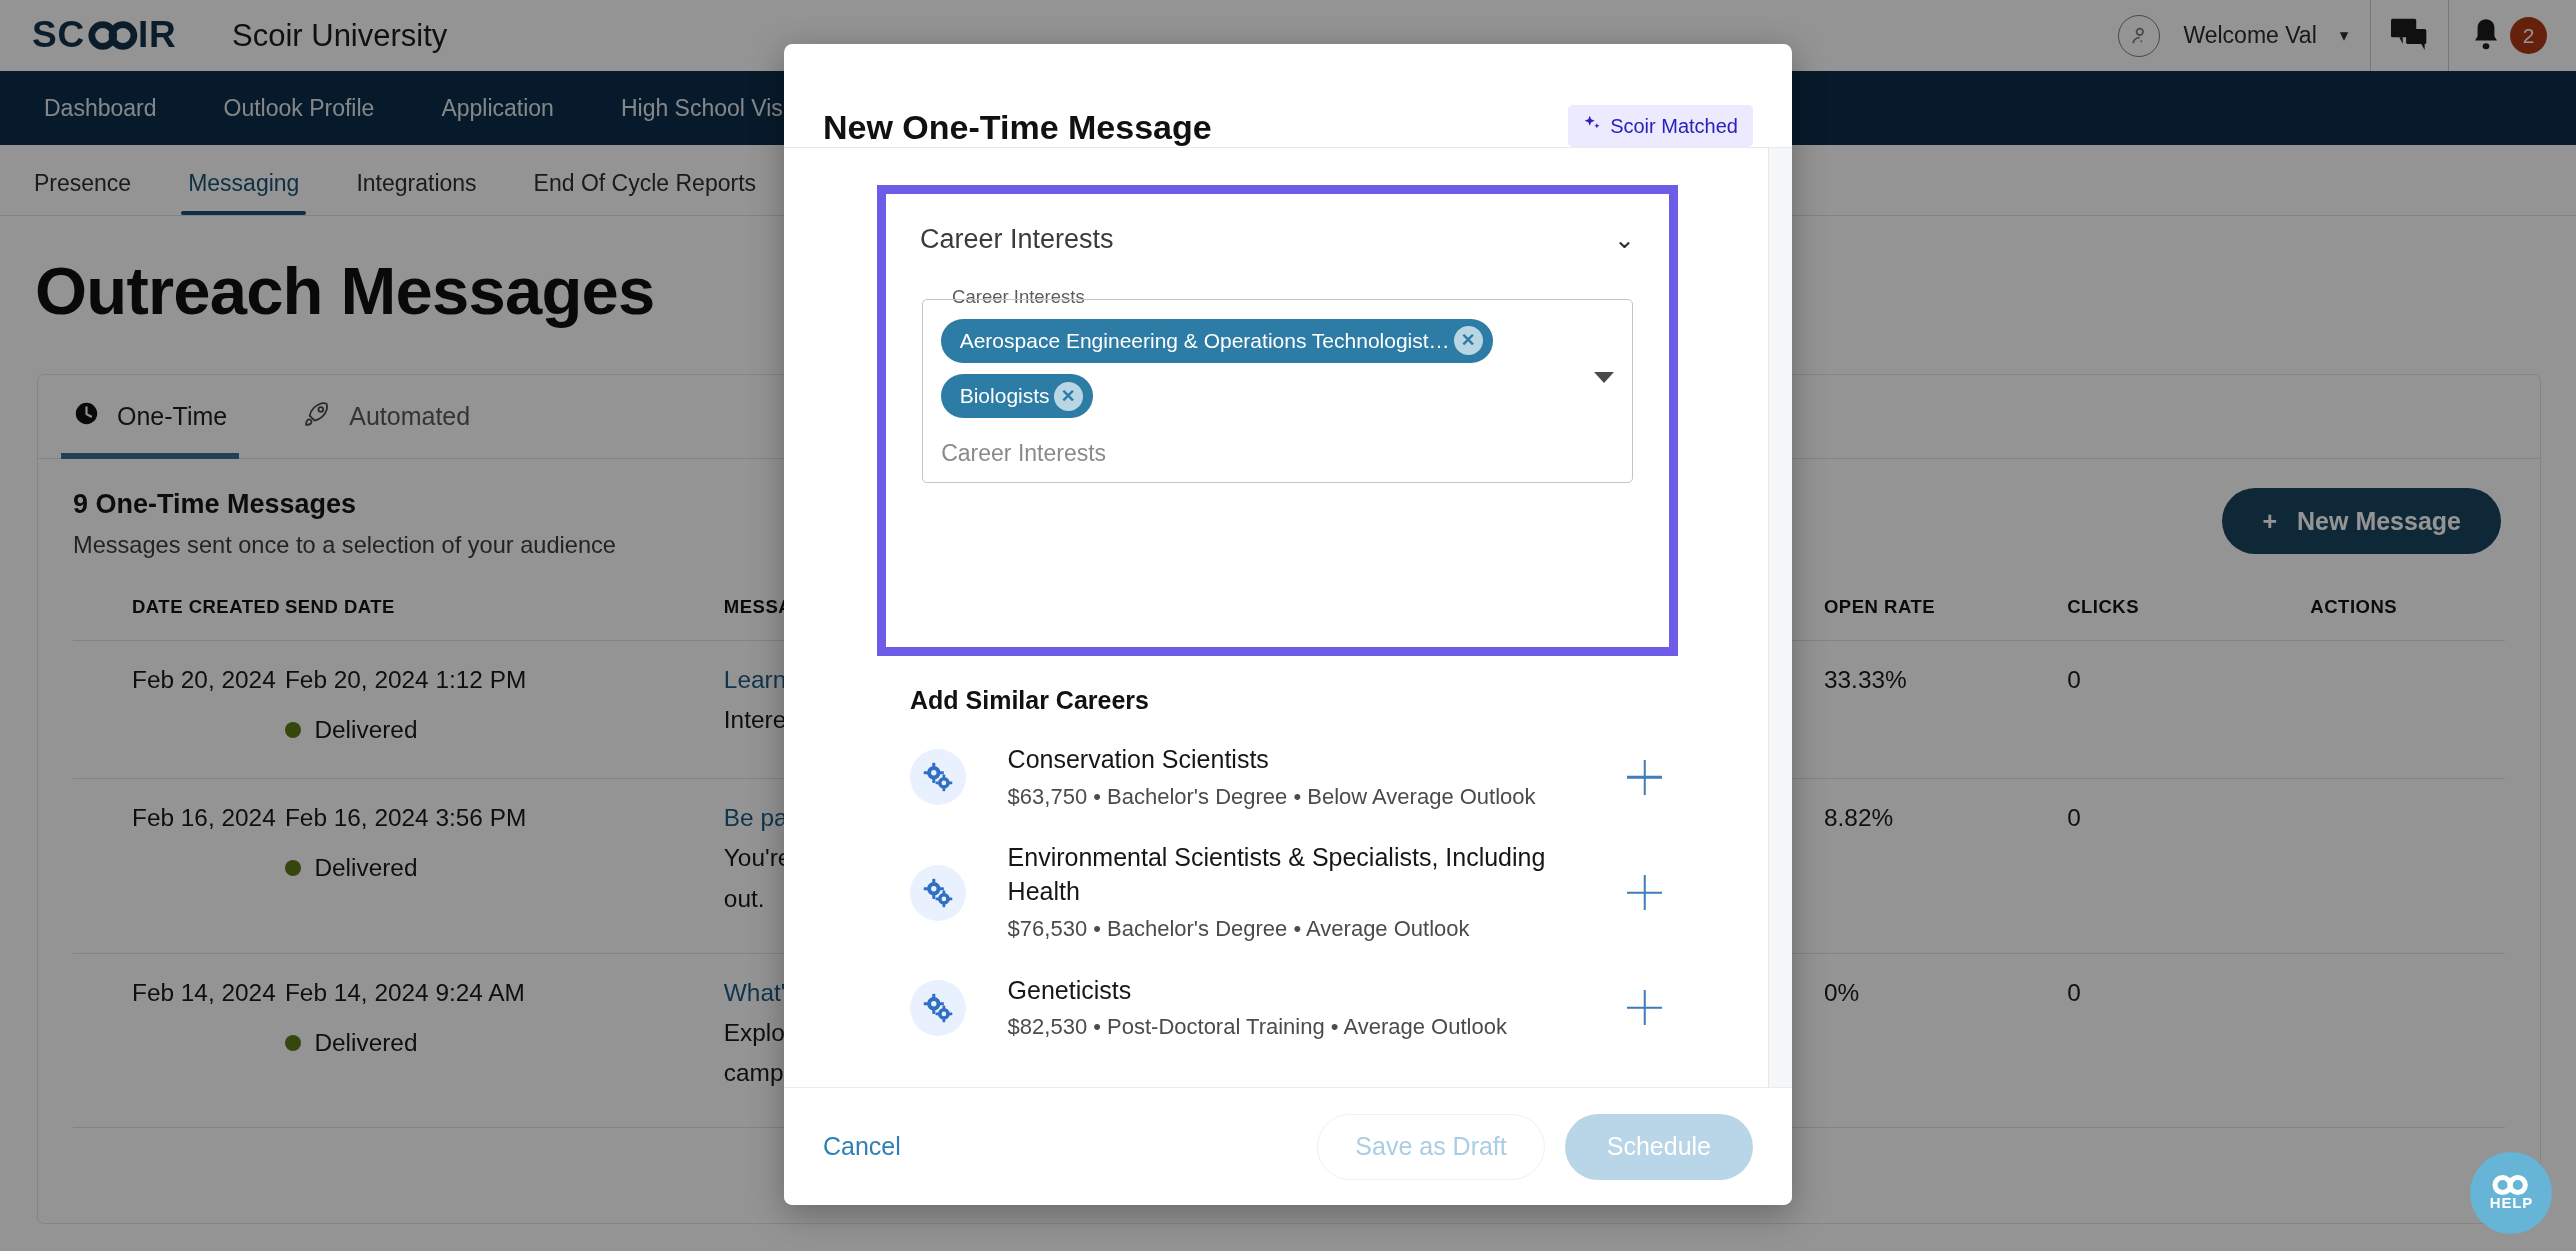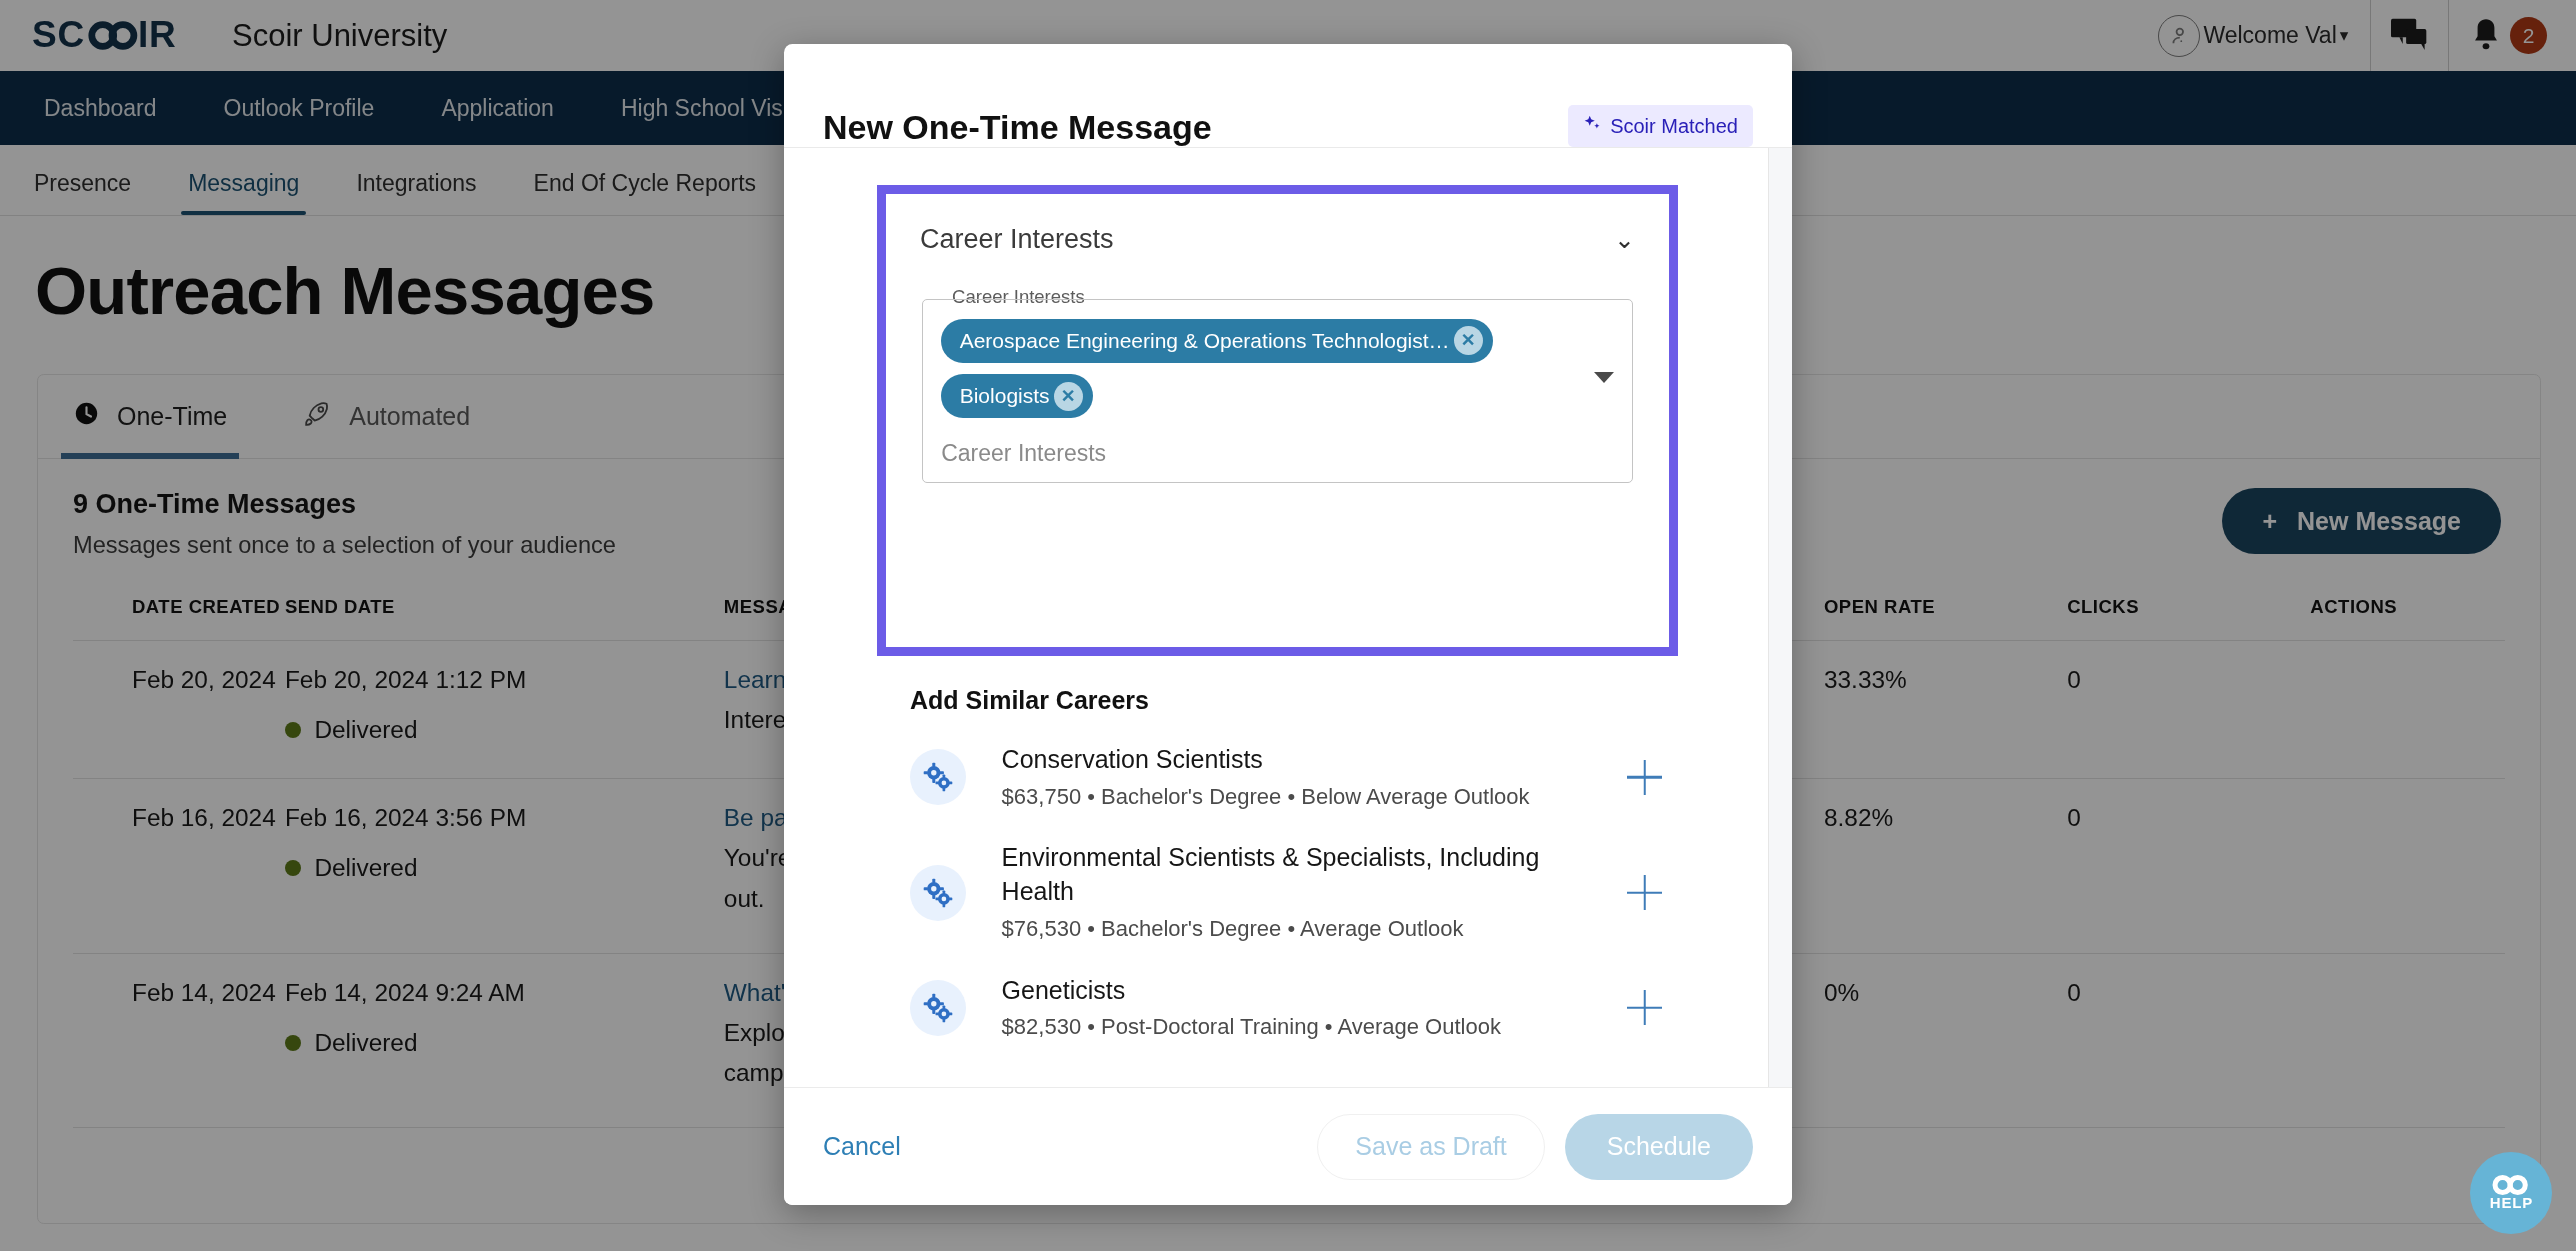--- a/index.html
+++ b/index.html
@@ -24,21 +24,21 @@
     display: flex; align-items: center;
   }
   .brand-logo svg { display: block; }
   .brand-univ {
     margin-left: 40px; font-size: 31px; color: #1d1d1d; font-weight: 400;
   }
   .topbar-right {
     margin-left: auto; display: flex; align-items: stretch; height: 71px;
   }
   .welcome-block {
-    display: flex; align-items: center; gap: 3px; padding: 0 22px 0 8.4px;
+    display: flex; align-items: center; gap: 23px; padding: 0 22px 0 8.4px;
     border-right: 0.8px solid #cfcfcf;
   }
   .avatar-circle {
     width: 42px; height: 42px; border-radius: 50%; border: 1.7px solid #7d7d7d;
     display: flex; align-items: center; justify-content: center;
   }
   .welcome-text { font-size: 23px; color: #2b2b2b; }
   .chev { font-size: 17px; color: #2b2b2b; }
   .icon-cell {
     display: flex; align-items: center; justify-content: center;
@@ -209,21 +209,21 @@
     cursor: pointer;
   }
   .field-placeholder { font-size: 23px; color: #8a8a8a; margin-top: 10px; }
 
   .similar-title {
     position: absolute; left: 126px; top: 538px;
     font-size: 25px; font-weight: 700; color: #111111;
   }
   .careers { position: absolute; left: 126px; top: 580px; width: 757px; }
   .career-row {
-    display: flex; align-items: center; gap: 12px; padding: 15px 0;
+    display: flex; align-items: center; gap: 18px; padding: 15px 0;
   }
   .career-ico {
     flex: 0 0 auto; width: 56px; height: 56px; border-radius: 50%;
     background: #e8f1fd; display: flex; align-items: center; justify-content: center;
     margin-right: 23.6px;
   }
   .career-text { flex: 1 1 auto; }
   .career-name { font-size: 25px; color: #161616; line-height: 1.35; }
   .career-meta { font-size: 22px; color: #4b4b4b; margin-top: 5px; line-height: 1.35; }
   .plus-btn {

